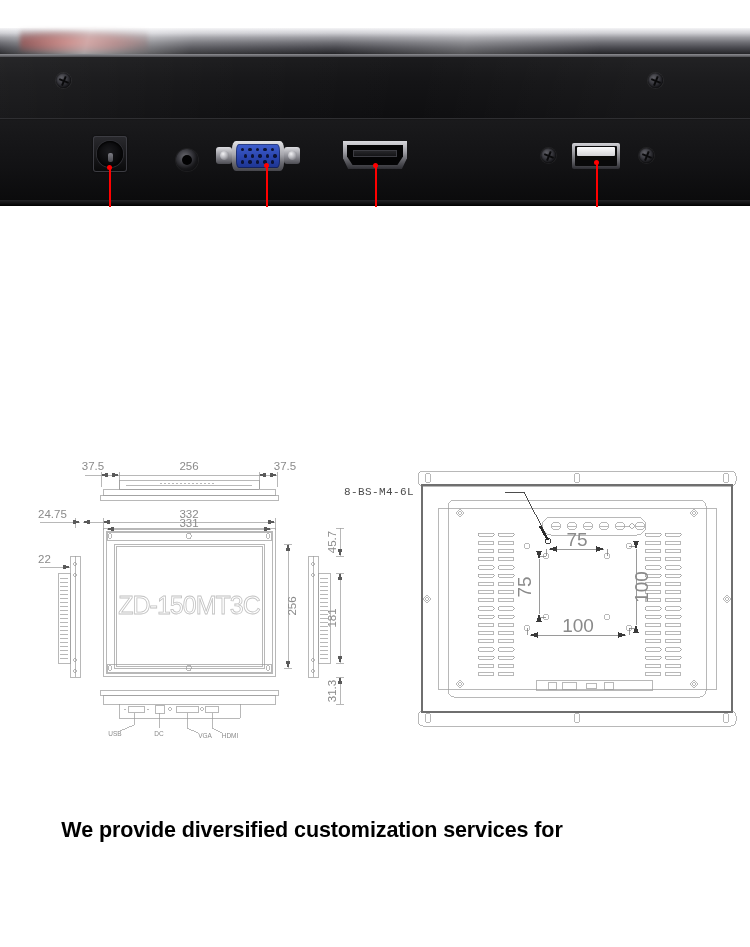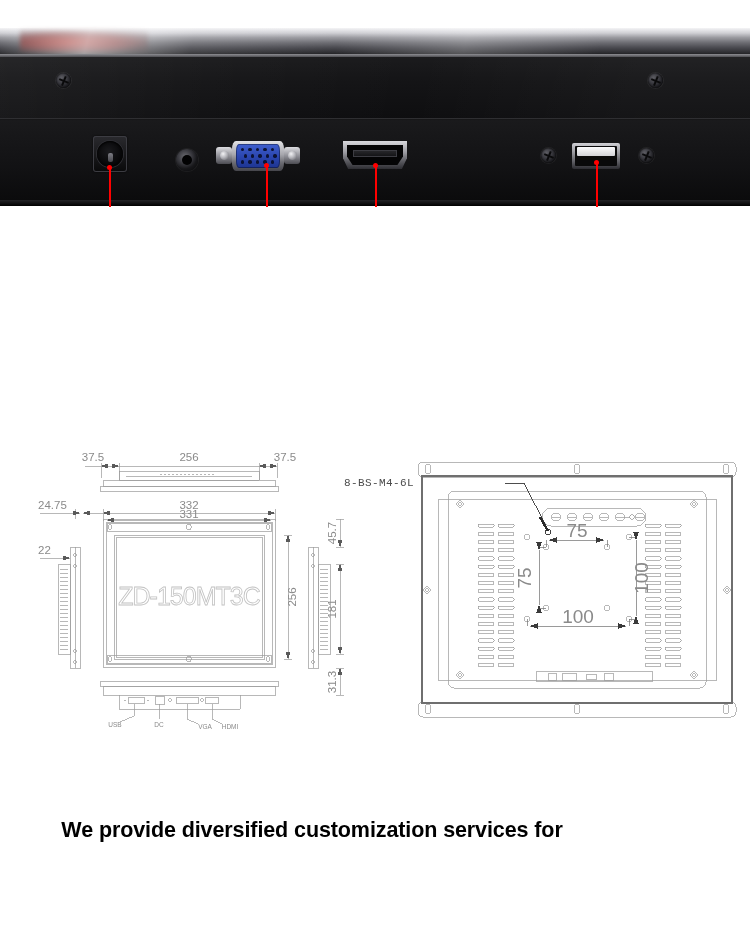--- a/index.html
+++ b/index.html
@@ -95,21 +95,21 @@
      border-radius:2px;}
   .usb-cav{position:absolute;left:3px;top:3px;right:3px;bottom:3px;background:#09090a;border-radius:1px;}
   .usb-tongue{position:absolute;left:5px;top:4px;right:5px;height:9px;
      background:linear-gradient(to bottom,#fbfbfc,#d2d2d6);border-radius:1px;}
 
   
   .pline{position:absolute;background:#ff0000;width:1.6px;}
   .pdot{position:absolute;width:5px;height:5px;border-radius:50%;background:#ff0000;}
 
   
-  #drawings{position:absolute;left:0;top:419px;width:750px;height:330px;}
+  #drawings{position:absolute;left:0;top:428px;width:750px;height:330px;}
   #drawings svg{display:block;}
   .dim{font-family:"Liberation Sans",sans-serif;fill:#8a8a8a;}
 
   
   #caption{position:absolute;left:0;top:805px;width:624px;
      text-align:center;color:#000;font-weight:700;font-size:21.5px;line-height:50px;
      font-family:"Liberation Sans Narrow","Liberation Sans",sans-serif;}
   #caption div{letter-spacing:-.1px;}
 </style>
 </head>

